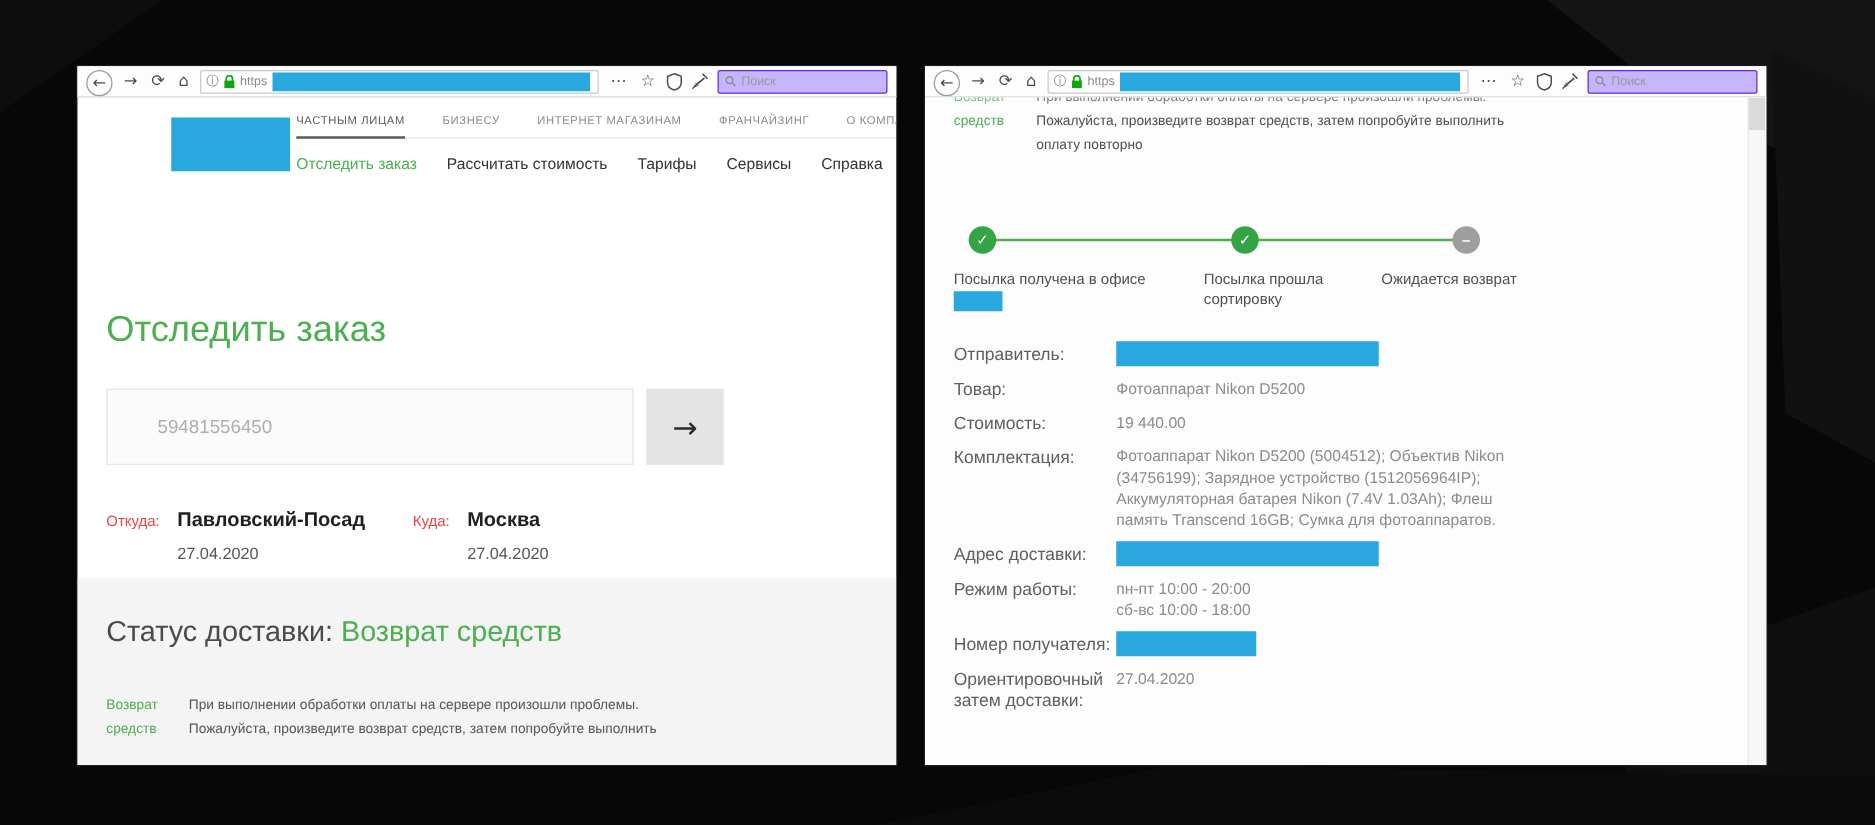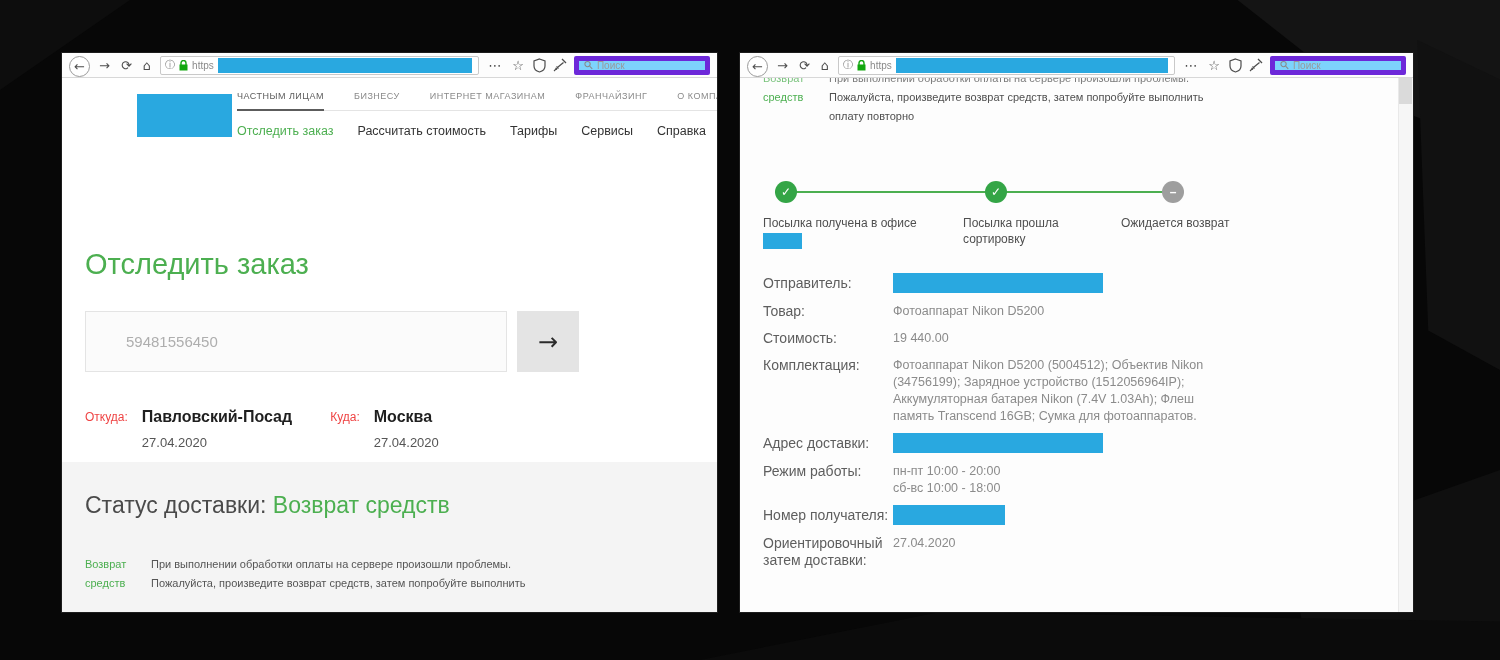--- a/index.html
+++ b/index.html
@@ -36,21 +36,21 @@
             cursor:default; padding:0 2px; font-family:"DejaVu Sans", sans-serif; }
   .tb-back { width:21px; height:21px; border:1px solid #9a9a9a; border-radius:50%;
              display:flex; align-items:center; justify-content:center; background:#fff;
              font-size:13px; padding:0; margin-top:2px; }
   .urlbar { flex:1; height:19px; border:1px solid #c9c9c9; border-radius:2px; background:#fff;
             display:flex; align-items:center; padding:0 4px; gap:4px; min-width:0; }
   .urlbar .info { color:#7a7a7a; font-size:10px; font-family:"DejaVu Sans", sans-serif; }
   .url-text { color:#8a8a8a; font-size:10px; white-space:nowrap; }
   .redact { background:#29a8e0; }
   .url-redact { flex:1; height:15px; margin-right:2px; }
-  .searchbox { width:136px; height:19px; border:5px solid #6d28d9; border-radius:2px; background:#7dd3fc;
+  .searchbox { width:136px; height:19px; border:1px solid #6d28d9; border-radius:2px; background:#c4b5fd;
                display:flex; align-items:center; padding:0 5px; gap:4px; }
   .searchbox input { border:none; outline:none; width:100%; font-size:10px; color:#555;
                      font-family:"Liberation Sans", sans-serif; background:transparent; }
   .searchbox input::placeholder { color:#9a9a9a; }
   .ico-svg { display:block; }
 
   .content { flex:1; position:relative; overflow:hidden; }
 
   
   .site-header { position:relative; padding-left:175px; }
@@ -102,21 +102,21 @@
   .tracker .tline { position:absolute; left:12px; width:398px; top:10px; height:2px;
                     background:#4caf50; }
   .step-dot { position:absolute; top:0; width:22px; height:22px; border-radius:50%;
               display:flex; align-items:center; justify-content:center;
               color:#fff; font-size:12px; }
   .step-dot.done { background:#34a546; }
   .step-dot.pending { background:#9e9e9e; font-weight:bold; }
   .step-label { position:absolute; top:34px; font-size:12px; color:#4f4f4f; line-height:16px; }
   .sl1 { left:0; width:170px; }
   .sl2 { left:200px; width:110px; }
-  .sl3 { left:358px; width:130px; }
+  .sl3 { left:342px; width:130px; }
   .step-redact { position:absolute; left:0; top:52px; width:39px; height:16px; }
 
   .details { margin-top:6px; width:470px; }
   .drow { display:grid; grid-template-columns:130px 1fr; margin-bottom:10px; }
   .dlabel { font-size:14px; color:#5e5e5e; line-height:17px; padding-right:0; }
   .dval { font-size:12.5px; color:#8b8b8b; line-height:17px; max-width:312px; }
   .dredact { height:20px; width:210px; margin-top:-2px; }
   .dredact.small { width:112px; }
 
   .scrolltrack { position:absolute; right:0; top:0; bottom:0; width:15px; background:#f6f6f6;

